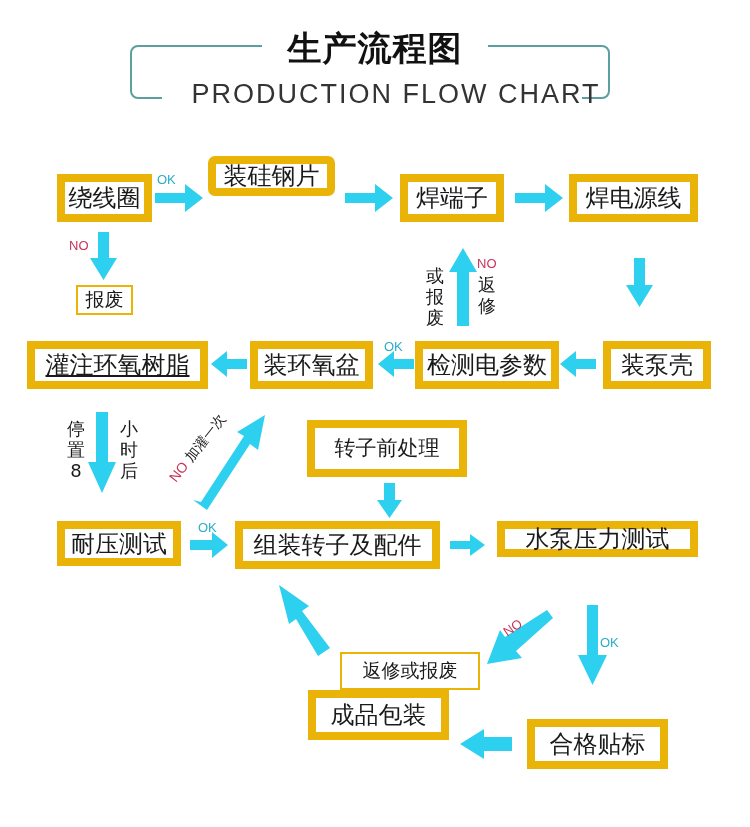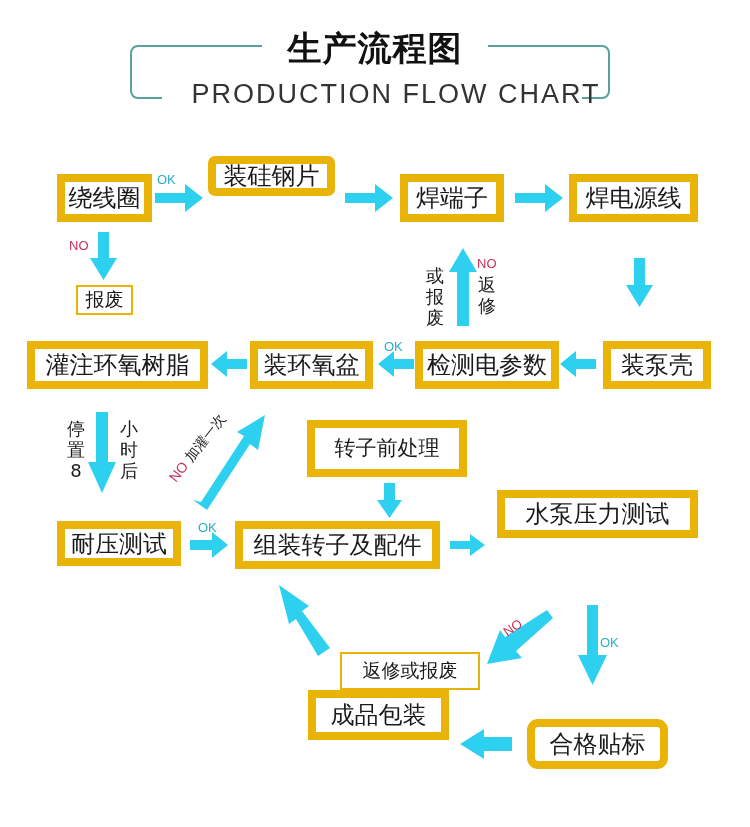--- a/index.html
+++ b/index.html
@@ -89,21 +89,21 @@
   <div>或</div>
     <div>报</div>
     <div>废</div>
 </div>
 <div class="lbl no" style="left:477px;top:256px;">NO</div>
 <div class="vtext" style="left:477px;top:274px;">
   <div>返</div>
     <div>修</div>
 </div>
 
-<div class="box" style="left:27px;top:341px;width:181px;height:48px;">灌注环氧树脂</div>
+<div class="box" style="left:27px;top:341px;width:181px;height:48px;text-decoration:underline;">灌注环氧树脂</div>
 <div class="box" style="left:250px;top:341px;width:123px;height:48px;">装环氧盆</div>
 <div class="lbl ok" style="left:384px;top:339px;">OK</div>
 <div class="box" style="left:415px;top:341px;width:144px;height:48px;">检测电参数</div>
 <div class="box" style="left:603px;top:341px;width:108px;height:48px;">装泵壳</div>
 
 <div class="vtext" style="left:66px;top:418px;">
   <div>停</div>
     <div>置</div>
     <div>8</div>
 </div>
@@ -118,20 +118,20 @@
   <span style="color:#1a1a1a;">加灌一次</span>
 </div>
 
 <div class="box two" style="left:307px;top:420px;width:160px;height:57px;">
   <div>转子前处理</div>
 </div>
 
 <div class="box" style="left:57px;top:521px;width:124px;height:45px;">耐压测试</div>
 <div class="lbl ok" style="left:198px;top:520px;">OK</div>
 <div class="box" style="left:235px;top:521px;width:205px;height:48px;">组装转子及配件</div>
-<div class="box" style="left:497px;top:490px;width:201px;height:48px;">水泵压力测试</div>
+<div class="box" style="left:497px;top:521px;width:201px;height:36px;">水泵压力测试</div>
 
 <div class="lbl no" style="left:503px;top:620px;transform:rotate(-35deg);">NO</div>
 <div class="box small" style="left:340px;top:652px;width:140px;height:38px;">返修或报废</div>
 <div class="lbl ok" style="left:600px;top:635px;">OK</div>
 
 <div class="box" style="left:308px;top:690px;width:141px;height:50px;">成品包装</div>
-<div class="box" style="left:527px;top:719px;width:141px;height:50px;border-radius:11px;">合格贴标</div>
+<div class="box" style="left:527px;top:719px;width:141px;height:50px;">合格贴标</div>
 
 </body></html>

